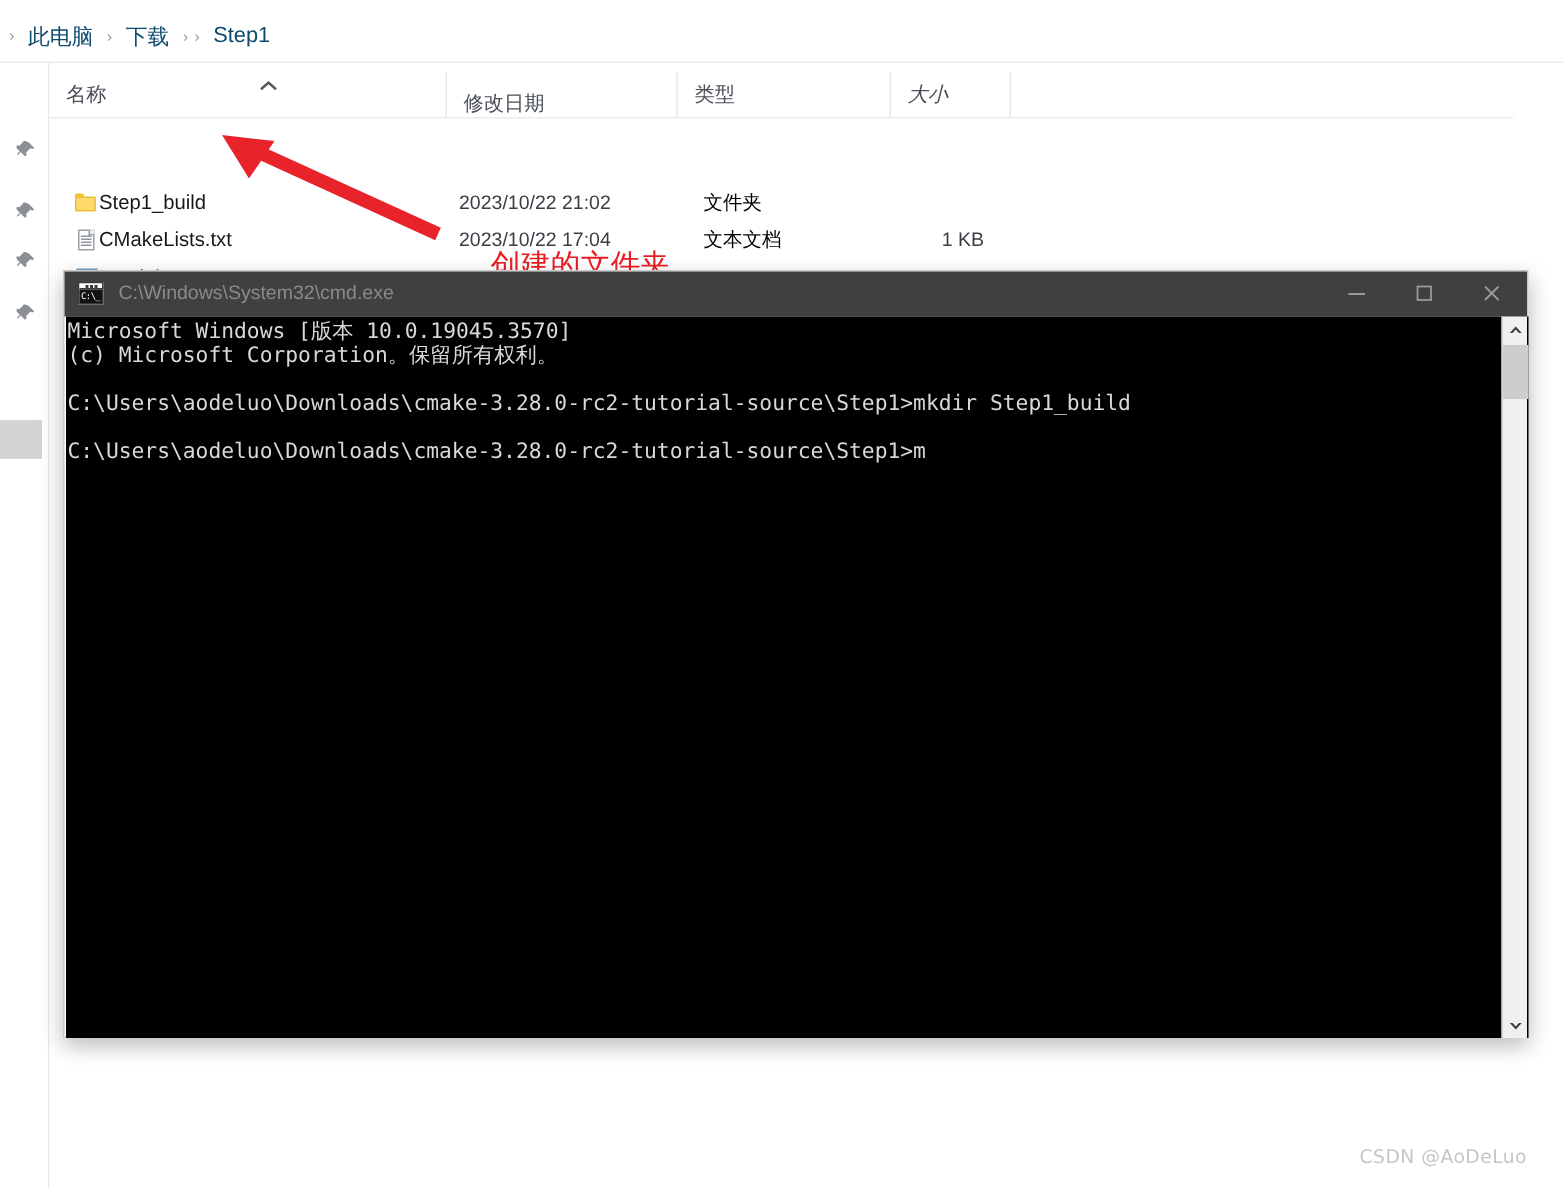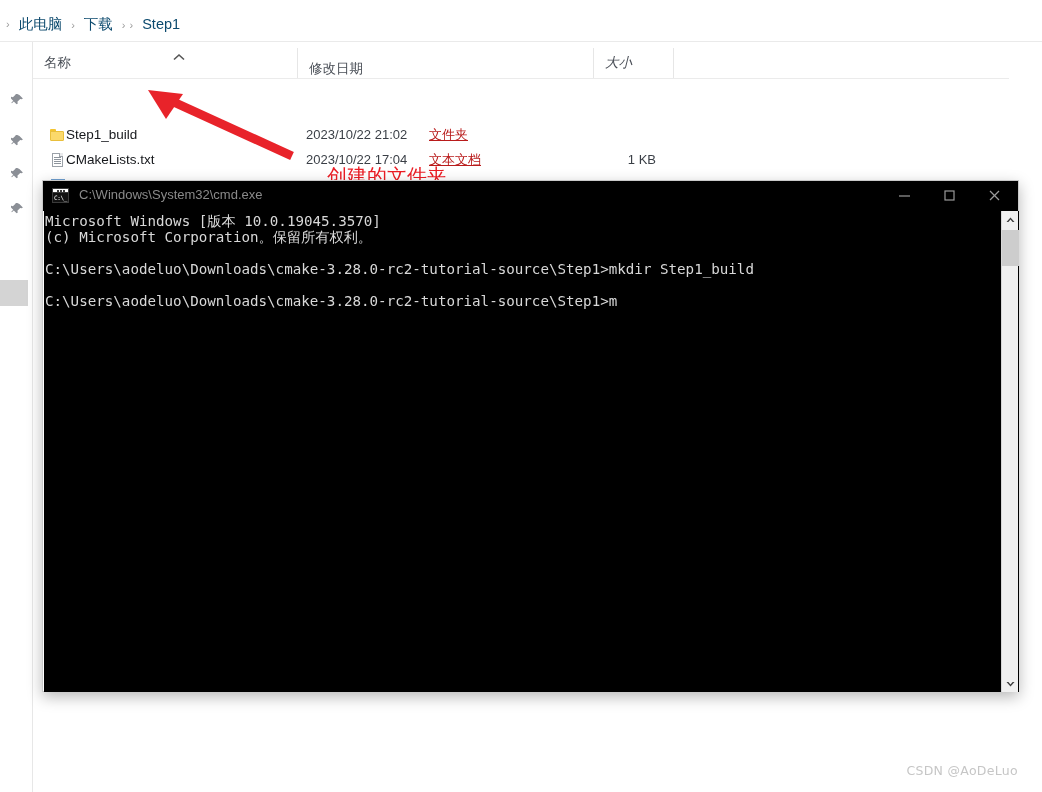--- a/index.html
+++ b/index.html
@@ -75,21 +75,21 @@
   .rows { position: absolute; left: 0; top: 40px; width: 976px; }
   .row {
     position: relative; height: 23px; display: flex; align-items: center;
     font-size: 13.5px; color: #16181c;
   }
   .cell-name {
     position: absolute; left: 17px; display: flex; align-items: center; 
     white-space: nowrap;
   }
   .cell-date { position: absolute; left: 273px; color: #3a3f46; font-size: 13px; }
-  .cell-type { position: absolute; left: 396px; color: #b91c1c; font-size: 13px; text-decoration: underline; }
+  .cell-type { position: absolute; left: 436px; color: #000000; font-size: 13px; }
   .cell-size { position: absolute; left: 560px; width: 63px; text-align: right; color: #3a3f46; font-size: 13px; }
 
   .ficon { width: 16px; height: 16px; position: relative; flex: 0 0 16px; }
 
   
   .ic-folder .tab {
     position: absolute; left: 0; top: 2px; width: 6px; height: 3px;
     background: #f4c430; border-radius: 1px 1px 0 0;
   }
   .ic-folder .body {
@@ -129,21 +129,21 @@
   }
 
   
   .cmdwin {
     position: absolute; left: 42px; top: 180px; width: 977px; height: 512px;
     background: #ffffff;
     border: 1px solid #c9c9c9;
     box-shadow: 0 5px 14px rgba(0,0,0,0.28);
   }
   .cmd-title {
-    position: relative; height: 30px; background: #000000;
+    position: relative; height: 30px; background: #404040;
     display: flex; align-items: center;
   }
   .cmd-icon {
     position: absolute; left: 9px; top: 7px; width: 17px; height: 15px;
     background: #ffffff; border: 1px solid #3a3a3a;
   }
   .cmd-icon .bar {
     position: absolute; left: 0; top: 0; width: 15px; height: 4px; background: #fff;
     border-bottom: 1px solid #3a3a3a;
   }
@@ -261,20 +261,23 @@
       <div class="colh first" style="left:0px; width:273px;">
         <span>名称</span>
         <span class="sort-caret">
           <svg width="14" height="9" viewBox="0 0 14 9">
               <path d="M2 6.5 L7 2 L12 6.5" fill="none" stroke="#555" stroke-width="1.6"></path>
             </svg>
         </span>
       </div>
       <div class="colh" style="left:264px; width:145px;align-items:flex-end;">
         <span>修改日期</span>
+      </div>
+      <div class="colh" style="left:418px; width:142px;">
+        <span>类型</span>
       </div>
       <div class="colh" style="left:560px; width:80px;font-style:italic;">
         <span>大小</span>
       </div>
       <div class="colh" style="left:640px; width:1px; padding:0;"></div>
     </div>
     <div class="hdr-underline"></div>
 
     <div class="rows">
 

